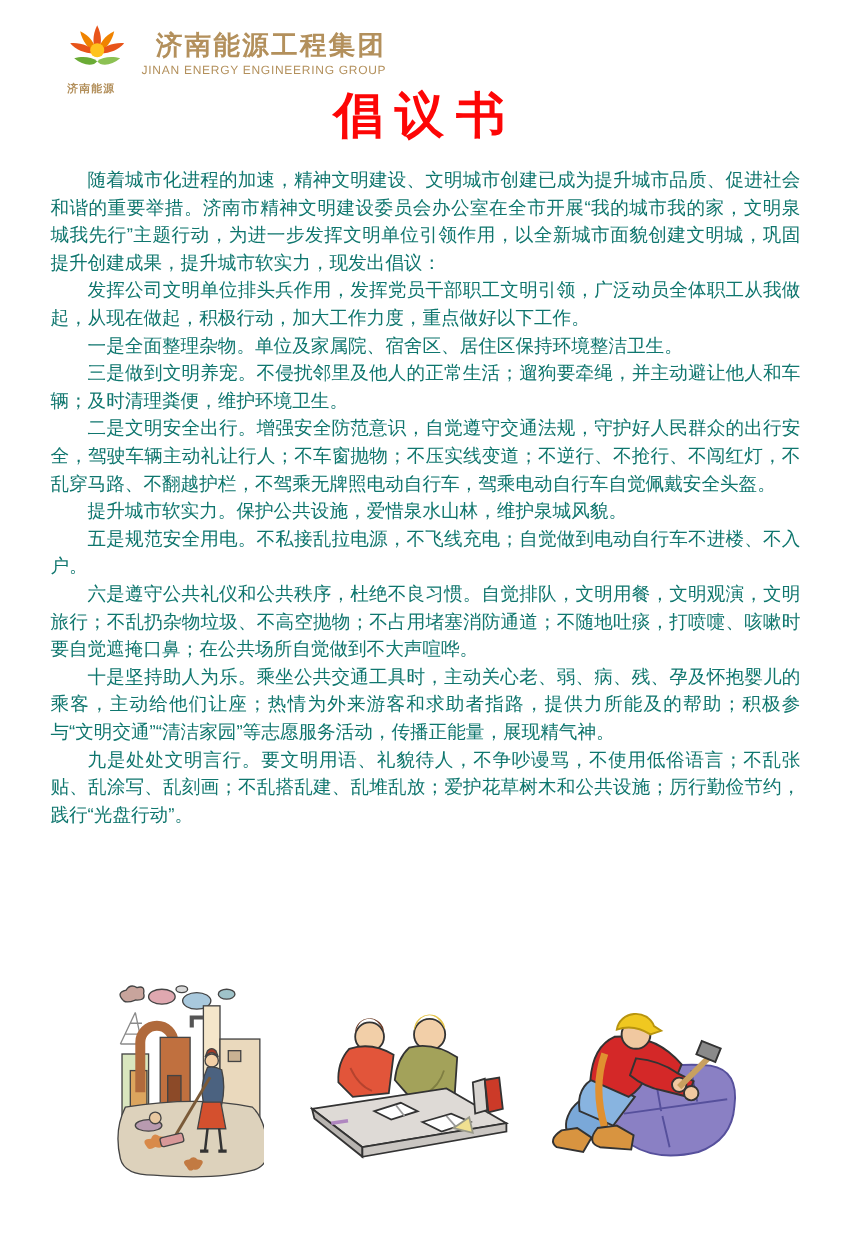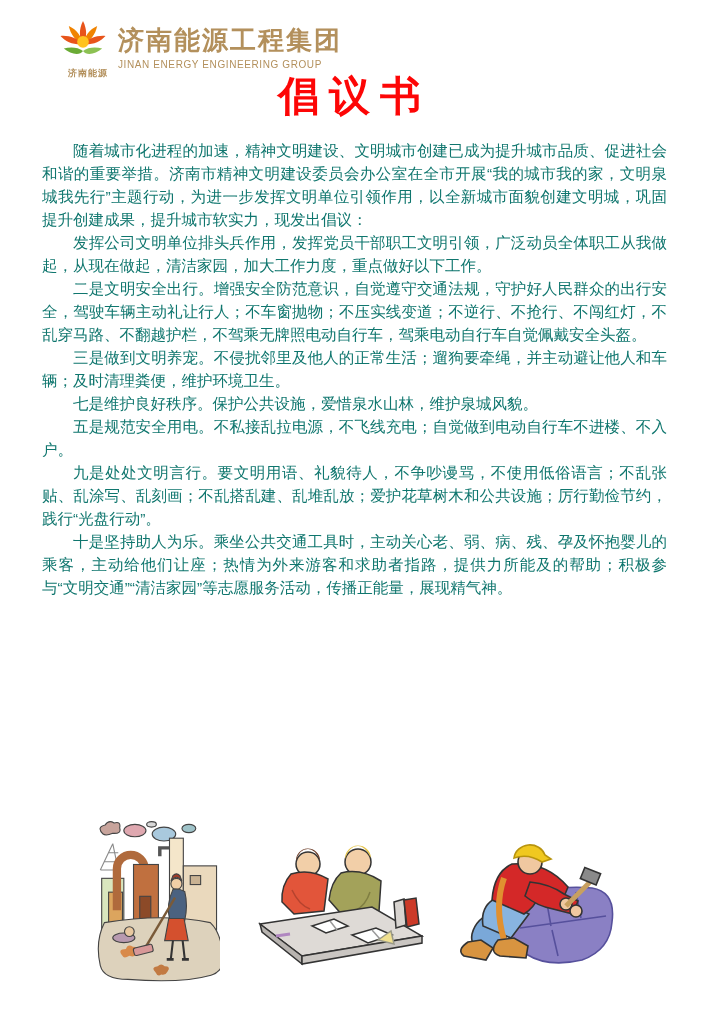--- a/index.html
+++ b/index.html
@@ -14,32 +14,32 @@
     margin: 0 auto;
   }
   
   .logo-row {
     position: absolute;
     left: 56px;
     top: 20px;
     display: flex;
     align-items: flex-start;
   }
-  .logo-mark { width: 52px; text-align: right; }
+  .logo-mark { width: 52px; text-align: left; }
   .logo-caption {
     font-size: 9px;
     font-weight: bold;
     color: #b3905c;
     letter-spacing: 1px;
     margin-top: 1px;
     white-space: nowrap;
   }
   .logo-text { margin-left: 10px; padding-top: 6px; }
   .company-cn {
-    font-size: 26px;
+    font-size: 22px;
     font-weight: bold;
     color: #b3905c;
     letter-spacing: 2px;
     line-height: 1.1;
     text-align: right;
   }
   .company-en {
     font-size: 10px;
     color: #b3905c;
     letter-spacing: 0.6px;
@@ -101,27 +101,29 @@
     <div class="logo-text">
       <div class="company-cn">济南能源工程集团</div>
       <div class="company-en">JINAN ENERGY ENGINEERING GROUP</div>
     </div>
   </header>
 
   <h1 class="doc-title">倡议书</h1>
 
   <main class="body-text">
     <p>随着城市化进程的加速，精神文明建设、文明城市创建已成为提升城市品质、促进社会和谐的重要举措。济南市精神文明建设委员会办公室在全市开展“我的城市我的家，文明泉城我先行”主题行动，为进一步发挥文明单位引领作用，以全新城市面貌创建文明城，巩固提升创建成果，提升城市软实力，现发出倡议：</p>
-    <p>发挥公司文明单位排头兵作用，发挥党员干部职工文明引领，广泛动员全体职工从我做起，从现在做起，清洁家园，加大工作力度，重点做好以下工作。</p>
+    <p>发挥公司文明单位排头兵作用，发挥党员干部职工文明引领，广泛动员全体职工从我做起，从现在做起，积极行动，加大工作力度，重点做好以下工作。</p>
+    <p>一是全面整理杂物。单位及家属院、宿舍区、居住区保持环境整洁卫生。</p>
+    <p>三是做到文明养宠。不侵扰邻里及他人的正常生活；遛狗要牵绳，并主动避让他人和车辆；及时清理粪便，维护环境卫生。</p>
     <p>二是文明安全出行。增强安全防范意识，自觉遵守交通法规，守护好人民群众的出行安全，驾驶车辆主动礼让行人；不车窗抛物；不压实线变道；不逆行、不抢行、不闯红灯，不乱穿马路、不翻越护栏，不驾乘无牌照电动自行车，驾乘电动自行车自觉佩戴安全头盔。</p>
-    <p>三是做到文明养宠。不侵扰邻里及他人的正常生活；遛狗要牵绳，并主动避让他人和车辆；及时清理粪便，维护环境卫生。</p>
-    <p>七是维护良好秩序。保护公共设施，爱惜泉水山林，维护泉城风貌。</p>
+    <p>提升城市软实力。保护公共设施，爱惜泉水山林，维护泉城风貌。</p>
     <p>五是规范安全用电。不私接乱拉电源，不飞线充电；自觉做到电动自行车不进楼、不入户。</p>
+    <p>六是遵守公共礼仪和公共秩序，杜绝不良习惯。自觉排队，文明用餐，文明观演，文明旅行；不乱扔杂物垃圾、不高空抛物；不占用堵塞消防通道；不随地吐痰，打喷嚏、咳嗽时要自觉遮掩口鼻；在公共场所自觉做到不大声喧哗。</p>
+    <p>十是坚持助人为乐。乘坐公共交通工具时，主动关心老、弱、病、残、孕及怀抱婴儿的乘客，主动给他们让座；热情为外来游客和求助者指路，提供力所能及的帮助；积极参与“文明交通”“清洁家园”等志愿服务活动，传播正能量，展现精气神。</p>
     <p>九是处处文明言行。要文明用语、礼貌待人，不争吵谩骂，不使用低俗语言；不乱张贴、乱涂写、乱刻画；不乱搭乱建、乱堆乱放；爱护花草树木和公共设施；厉行勤俭节约，践行“光盘行动”。</p>
-    <p>十是坚持助人为乐。乘坐公共交通工具时，主动关心老、弱、病、残、孕及怀抱婴儿的乘客，主动给他们让座；热情为外来游客和求助者指路，提供力所能及的帮助；积极参与“文明交通”“清洁家园”等志愿服务活动，传播正能量，展现精气神。</p>
   </main>
 
   <footer class="illustrations">
 
     <svg class="ill ill-clean" width="128" height="172" viewBox="0 0 185 248">
       <g stroke="#444" stroke-width="1.6" fill="none">
 
         <path d="M16 20 q-10 -10 3 -13 q5 -8 13 -3 q10 -3 8 7 q3 9 -10 8 q-10 4 -14 1Z" fill="#c8a49c"></path>
         <ellipse cx="62" cy="15" rx="16" ry="9" fill="#dfa8b0"></ellipse>
         <ellipse cx="104" cy="20" rx="17" ry="10" fill="#a9c9dd"></ellipse>

